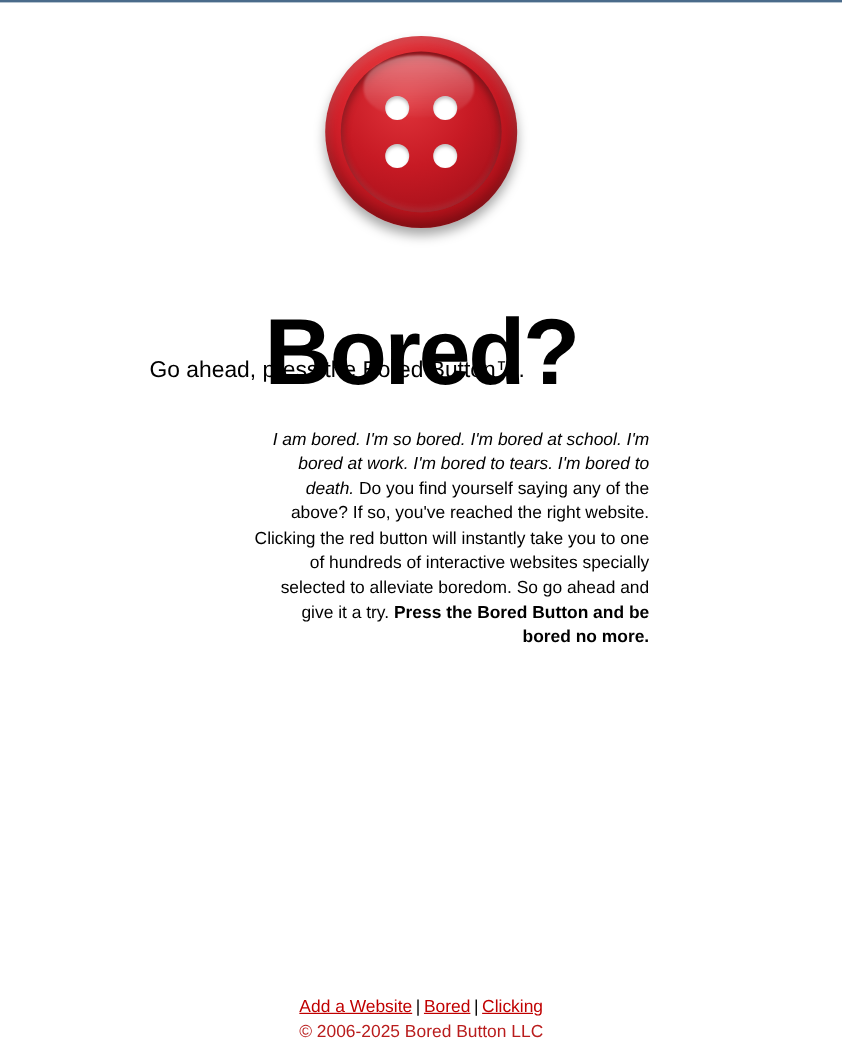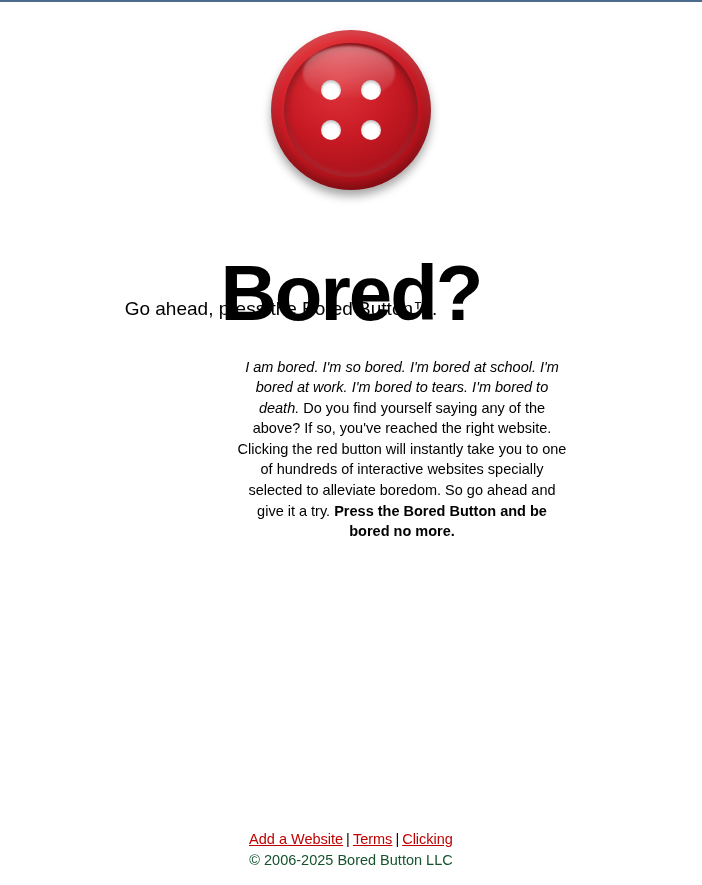--- a/index.html
+++ b/index.html
@@ -116,22 +116,21 @@
 
   
   .copy {
     position: absolute;
     top: 340px;
     left: 211px;
     width: 330px;
     font-size: 14.5px;
     line-height: 20.6px;
     color: #000000;
-    text-align: center;
-    margin-left: 26px;
+    text-align: right;
   }
   .copy .lede {
     font-style: italic;
   }
   .copy .cta {
     font-weight: bold;
   }
 
   
   .footer {
@@ -145,21 +144,21 @@
     color: #000000;
   }
   .footer a {
     color: #c00000;
   }
   .footer .sep {
     color: #000000;
     padding: 0 3px;
   }
   .footer .copyright {
-    color: #14532d;
+    color: #b91c1c;
   }
 </style>
 </head>
 <body>
 
 <div class="top-rule"></div>
 
 <div class="page">
 
   <div class="button-wrap">
@@ -178,18 +177,18 @@
   <h1 class="headline">Bored?</h1>
 
   <div class="subhead">Go ahead, press the Bored Button™.</div>
 
   <p class="copy">
     <span class="lede">I am bored. I'm so bored. I'm bored at school. I'm bored at work. I'm bored to tears. I'm bored to death.</span><span class="body"> Do you find yourself saying any of the above? If so, you've reached the right website. Clicking the red button will instantly take you to one of hundreds of interactive websites specially selected to alleviate boredom. So go ahead and give it a try. </span><span class="cta">Press the Bored Button and be bored no more.</span>
   </p>
 
   <div class="footer">
     <div class="footer-links">
-      <a href="#">Add a Website</a><span class="sep">|</span><a href="#">Terms</a><span class="sep">|</span><a href="#">Clicking</a>
+      <a href="#">Add a Website</a><span class="sep">|</span><a href="#">Bored</a><span class="sep">|</span><a href="#">Clicking</a>
     </div>
     <div class="copyright">© 2006-2025 Bored Button LLC</div>
   </div>
 
 </div>
 
 </body></html>

